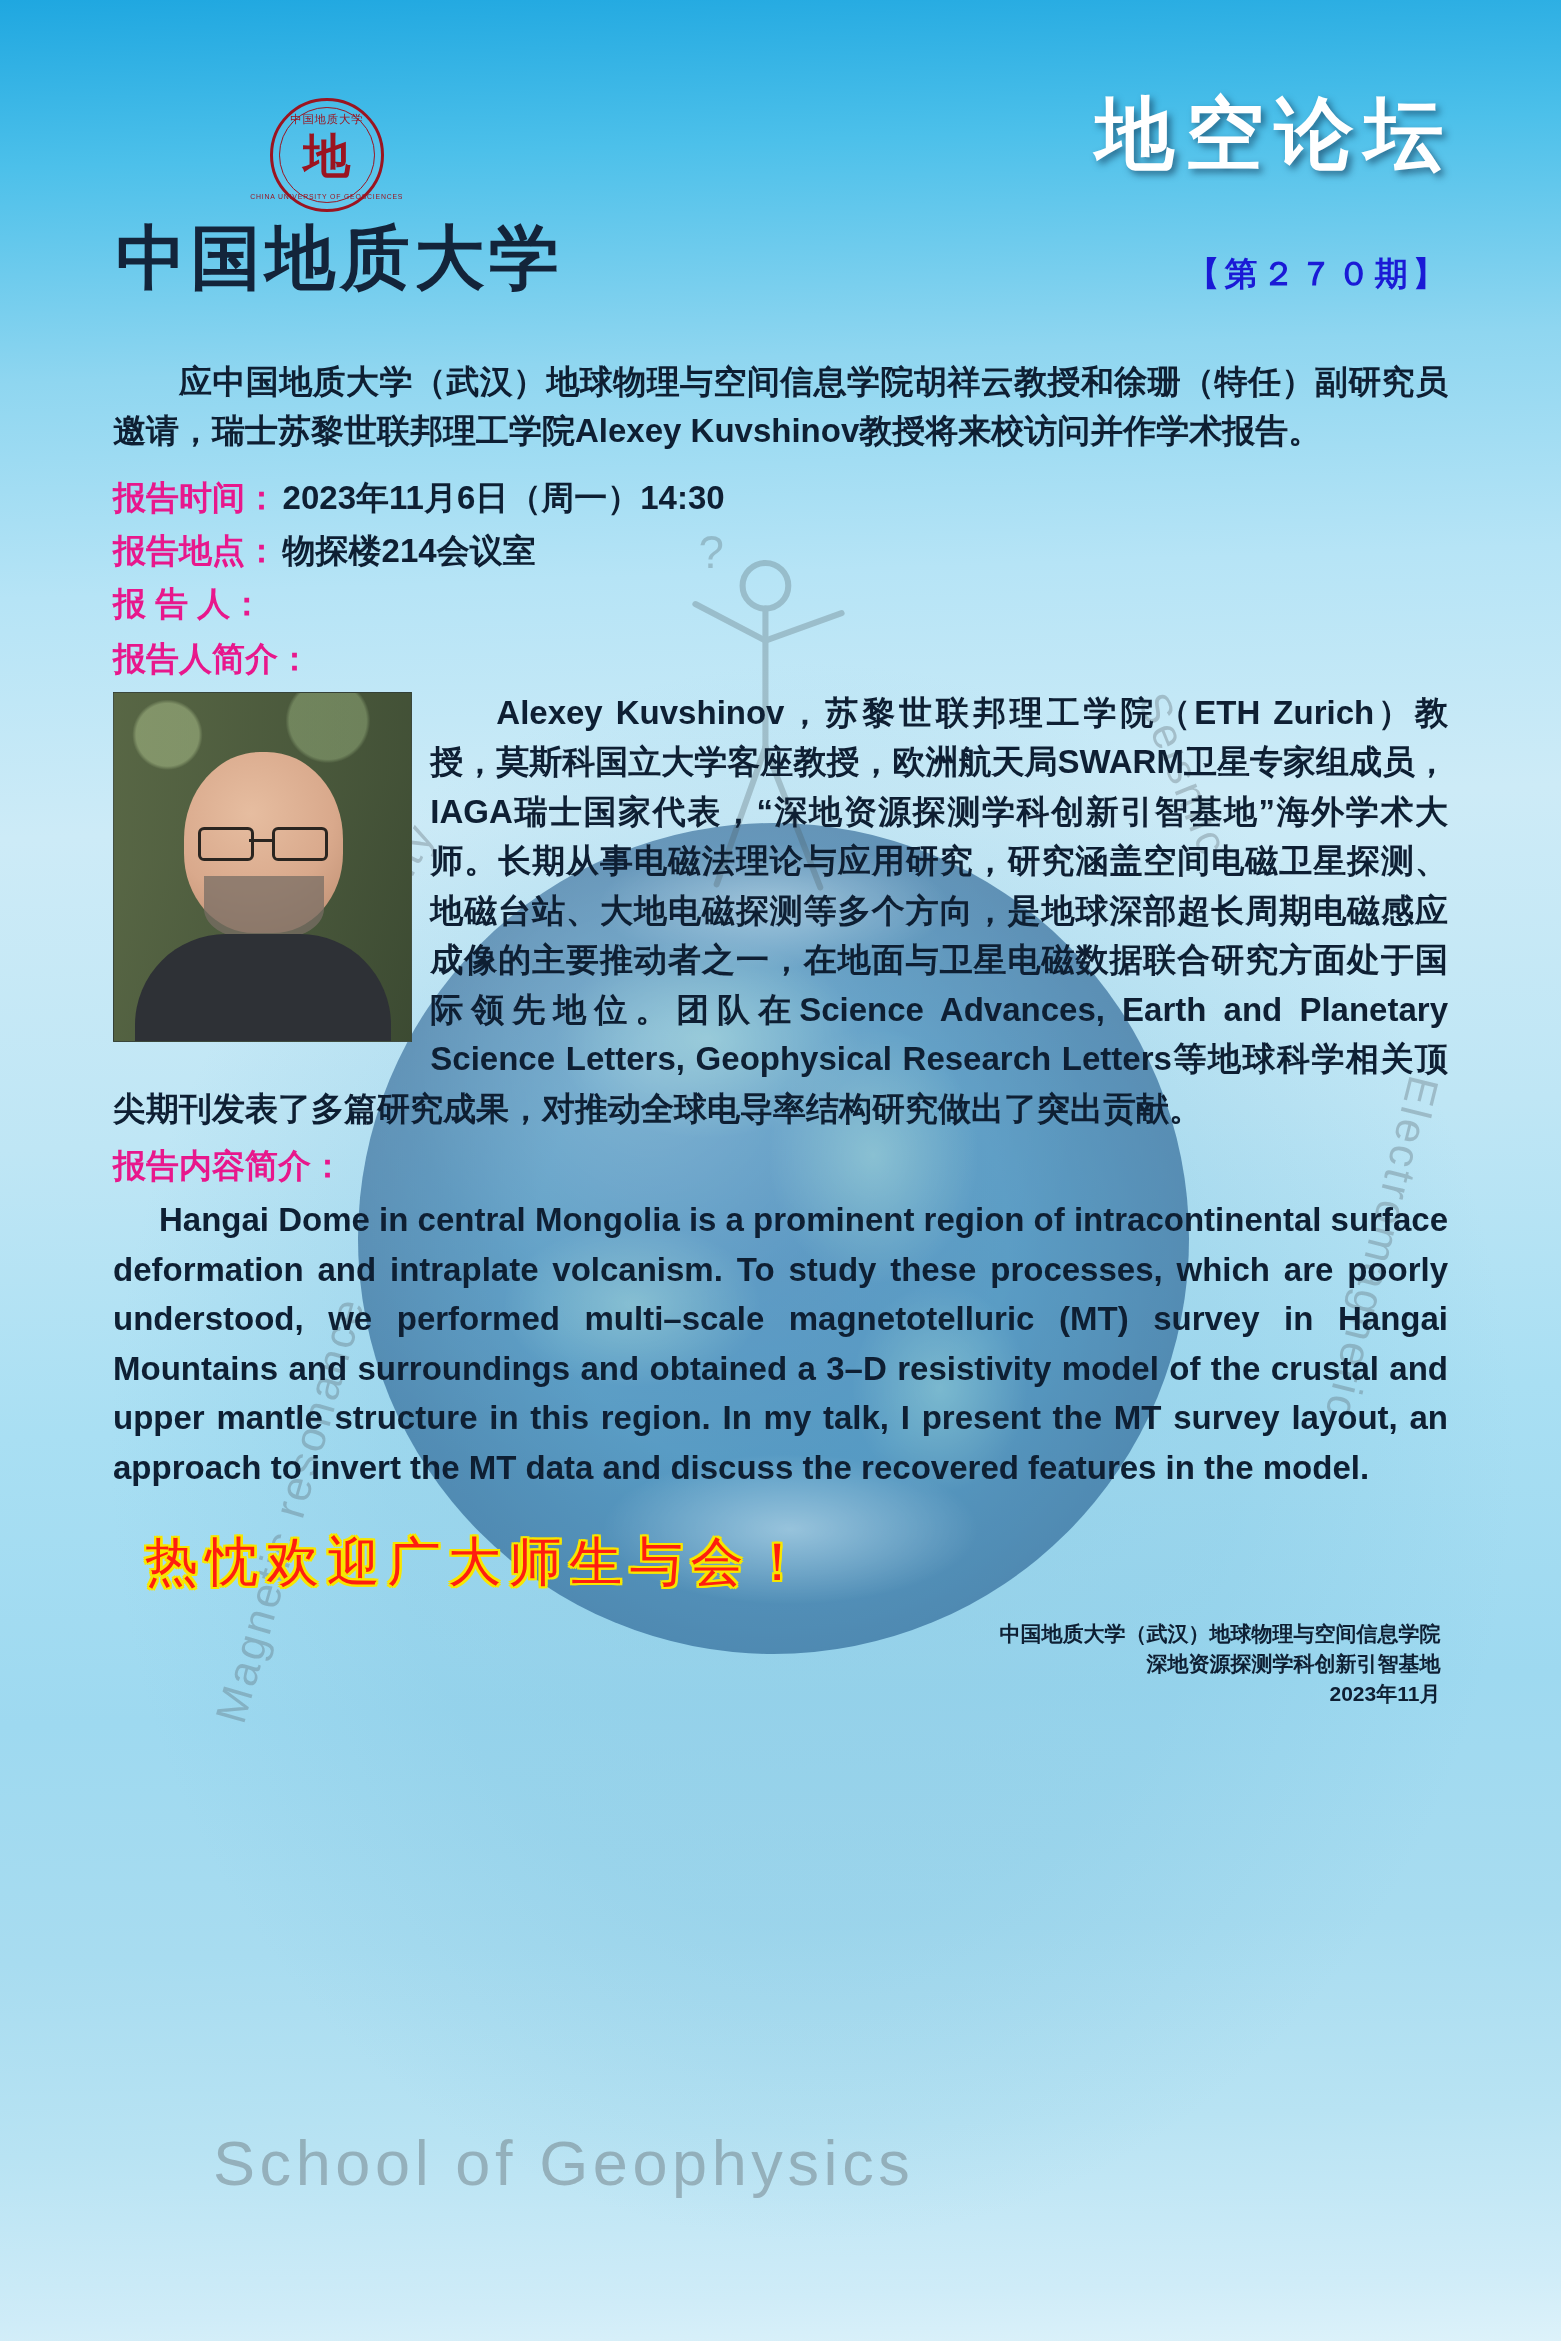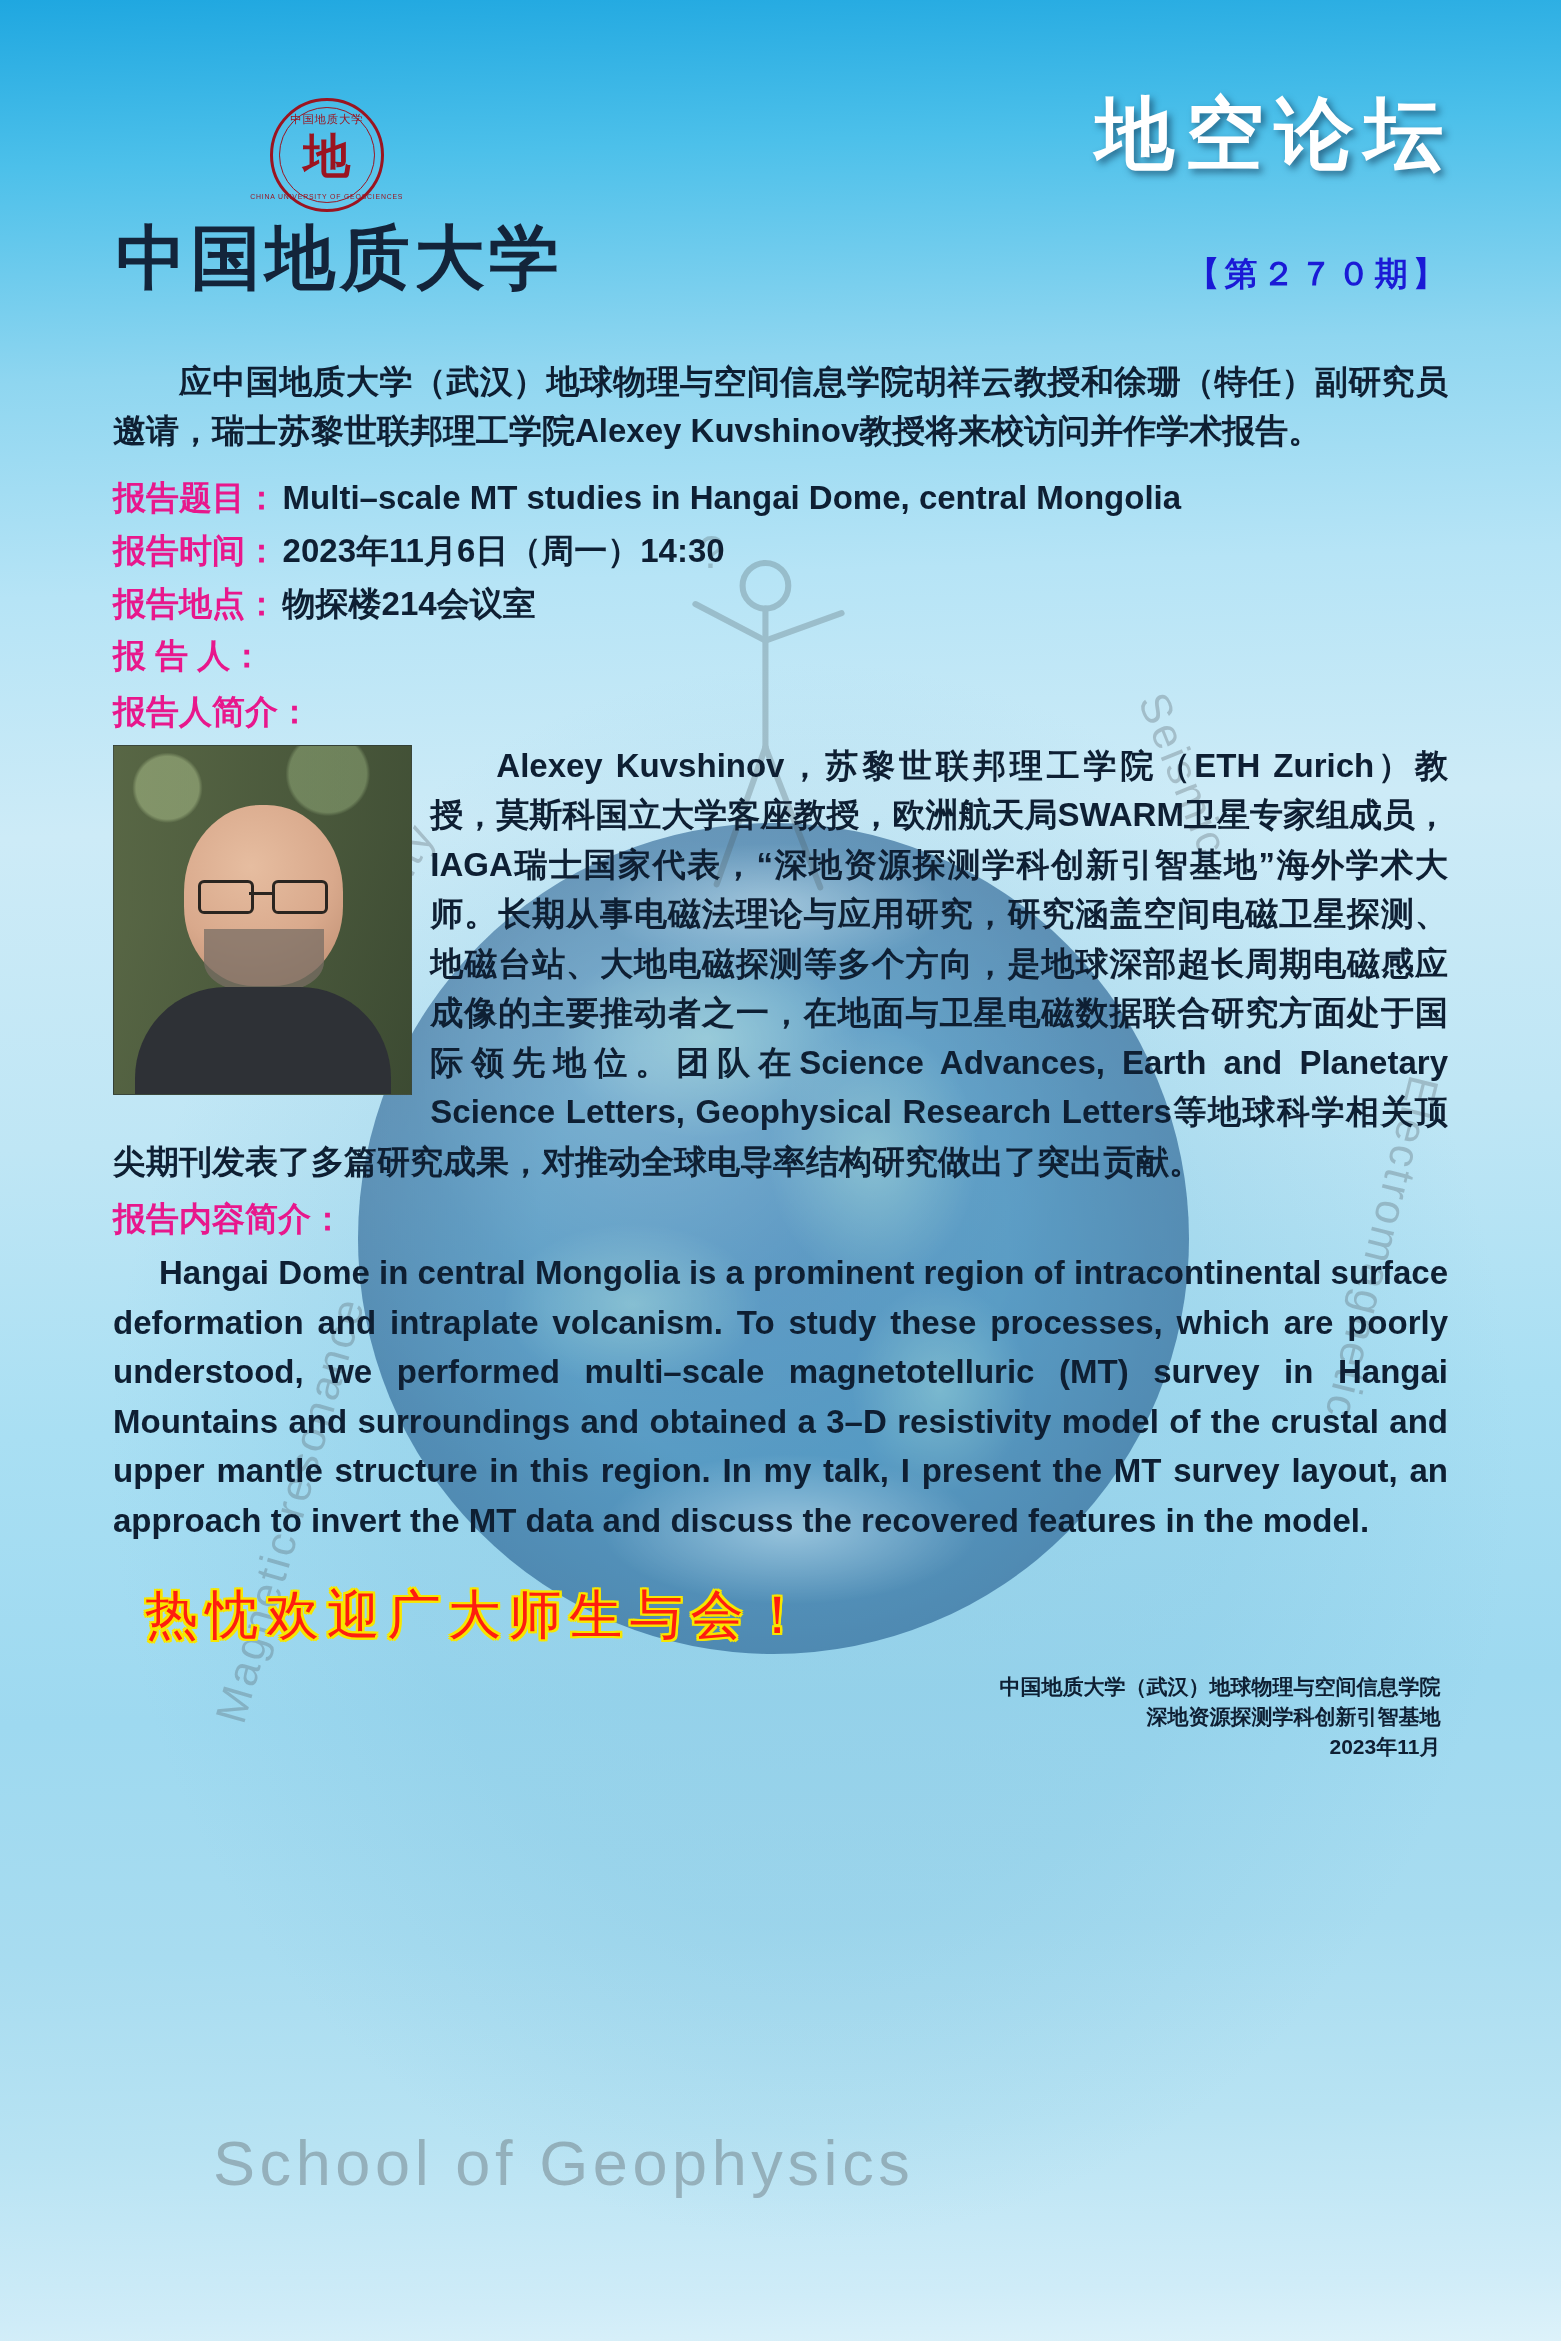--- a/index.html
+++ b/index.html
@@ -376,24 +376,20 @@
     </div>
     <div class="forum-title">地空论坛</div>
     <div class="issue">【第２７０期】</div>
   </div>
 
   <div class="content">
 
     <div class="intro">应中国地质大学（武汉）地球物理与空间信息学院胡祥云教授和徐珊（特任）副研究员邀请，瑞士苏黎世联邦理工学院Alexey Kuvshinov教授将来校访问并作学术报告。</div>
 
     <div class="meta-row">
-      <span class="meta-label">报告题目：</span>
-      <span class="meta-value">Multi–scale MT studies in Hangai Dome, central Mongolia</span>
-    </div>
-    <div class="meta-row">
       <span class="meta-label">报告时间：</span>
       <span class="meta-value">2023年11月6日（周一）14:30</span>
     </div>
     <div class="meta-row">
       <span class="meta-label">报告地点：</span>
       <span class="meta-value">物探楼214会议室</span>
     </div>
     <div class="meta-row">
       <span class="meta-label">报 告 人：</span>
     </div>

